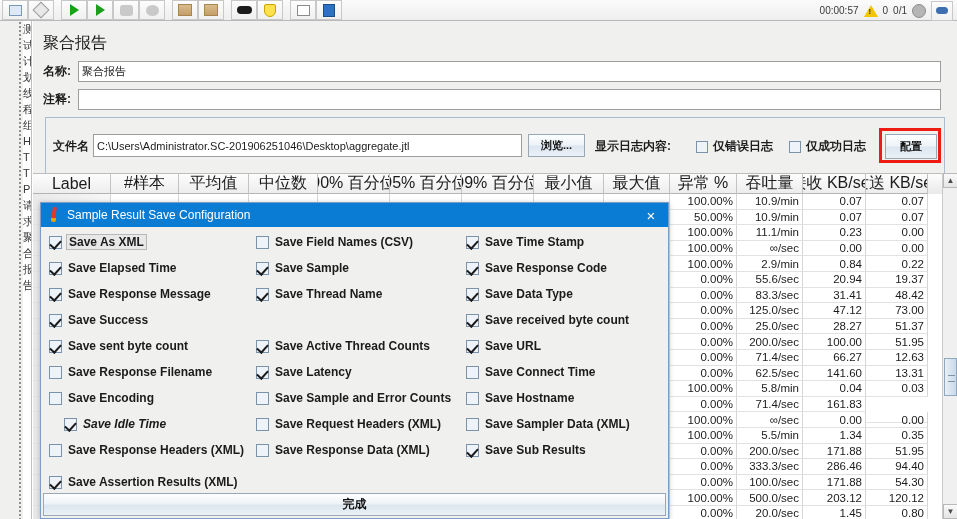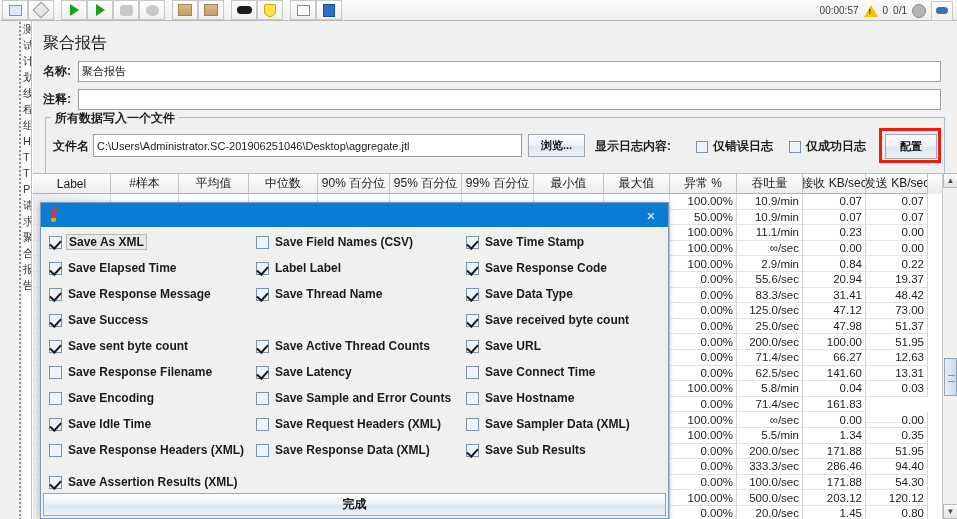--- a/index.html
+++ b/index.html
@@ -127,21 +127,21 @@
   #config-btn { position: absolute; left: 3px; top: 3px; width: 52px; height: 25px; }
 
   
   #table-area {
     position: absolute; left: 0px; top: 152px; width: 925px; height: 346px;
     background: #ffffff; border-top: 1px solid #bdbdbd;
   }
   #thead { display: flex; height: 20px; background: linear-gradient(#fdfdfd,#e9e9e9); }
   .th {
     border-right: 1px solid #c3c3c3; border-bottom: 1px solid #b4b4b4;
-    font-size: 12px; color: #1b1b1b; display:flex; align-items:center; justify-content:center;
+    font-size: 16px; color: #1b1b1b; display:flex; align-items:center; justify-content:center;
     background: linear-gradient(#fdfdfd,#ededed); overflow:hidden; white-space:nowrap;
   }
   .tbody-row { display: flex; height: 15.6px; }
   .td {
     border-right: 1px solid #d6d6d6; border-bottom: 1px solid #e2e2e2;
     font-size: 11.5px; color: #1b1b1b; display:flex; align-items:center;
     justify-content:flex-end; padding-right: 3px; overflow:hidden; white-space:nowrap;
   }
   .td.first { background: linear-gradient(90deg,#e9e9e9,#f7f7f7); }
   #vscroll {
@@ -287,21 +287,20 @@
       <span class="field-label">名称:</span>
       <input class="text-input" value="聚合报告" style="">
     </div>
 
     <div class="field-row" id="comment-row">
       <span class="field-label">注释:</span>
       <input class="text-input" value="" style="">
     </div>
 
     <div id="filegroup"></div>
-    <div id="filegroup-title">所有数据写入一个文件</div>
     <div id="file-label">文件名</div>
     <input id="file-input" value="C:\Users\Administrator.SC-201906251046\Desktop\aggregate.jtl" style="">
     <div id="browse-btn" class="swing-btn">浏览...</div>
     <div id="log-label">显示日志内容:</div>
 
     <label class="cb-inline" id="cb-err">
       <span class="cb-box"></span>
       <span>仅错误日志</span>
     </label>
     <label class="cb-inline" id="cb-ok">
@@ -455,21 +454,21 @@
             <div class="td" style="width: 68px;"></div>
             <div class="td" style="width: 70px;"></div>
             <div class="td" style="width: 69px;"></div>
             <div class="td" style="width: 72px;"></div>
             <div class="td" style="width: 72px;"></div>
             <div class="td" style="width: 72px;"></div>
             <div class="td" style="width: 70px;"></div>
             <div class="td" style="width: 66px;"></div>
             <div class="td" style="width: 67px;">0.00%</div>
             <div class="td" style="width: 66px;">25.0/sec</div>
-            <div class="td" style="width: 63px;">47.98</div>
+            <div class="td" style="width: 63px;">28.27</div>
             <div class="td" style="width: 62px;">51.37</div>
           </div>
           <div class="tbody-row">
             <div class="td first" style="width: 78px;"></div>
             <div class="td" style="width: 68px;"></div>
             <div class="td" style="width: 70px;"></div>
             <div class="td" style="width: 69px;"></div>
             <div class="td" style="width: 72px;"></div>
             <div class="td" style="width: 72px;"></div>
             <div class="td" style="width: 72px;"></div>
@@ -651,20 +650,21 @@
     <div id="vscroll">
       <div class="arrow-up">▲</div>
       <div class="thumb"></div>
       <div class="arrow-dn" style="position:absolute;bottom:0">▼</div>
     </div>
   </div>
 
   <div id="dialog">
     <div id="dlg-title">
       <span id="dlg-icon"></span>
+      <span id="dlg-title-text">Sample Result Save Configuration</span>
       <span id="dlg-close">×</span>
     </div>
     <div id="dlg-body">
         <label class="cb-item" style="left: 8px; top: 8px;">
           <span class="cb-box checked"></span>
           <span class="focus-ring">Save As XML</span>
         </label>
         <label class="cb-item" style="left: 215px; top: 8px;">
           <span class="cb-box"></span>
           <span>Save Field Names (CSV)</span>
@@ -672,21 +672,21 @@
         <label class="cb-item" style="left: 425px; top: 8px;">
           <span class="cb-box checked"></span>
           <span>Save Time Stamp</span>
         </label>
         <label class="cb-item" style="left: 8px; top: 34px;">
           <span class="cb-box checked"></span>
           <span>Save Elapsed Time</span>
         </label>
         <label class="cb-item" style="left: 215px; top: 34px;">
           <span class="cb-box checked"></span>
-          <span>Label Label</span>
+          <span>Save Sample</span>
         </label>
         <label class="cb-item" style="left: 425px; top: 34px;">
           <span class="cb-box checked"></span>
           <span>Save Response Code</span>
         </label>
         <label class="cb-item" style="left: 8px; top: 60px;">
           <span class="cb-box checked"></span>
           <span>Save Response Message</span>
         </label>
         <label class="cb-item" style="left: 215px; top: 60px;">
@@ -734,21 +734,21 @@
           <span>Save Encoding</span>
         </label>
         <label class="cb-item" style="left: 215px; top: 164px;">
           <span class="cb-box"></span>
           <span>Save Sample and Error Counts</span>
         </label>
         <label class="cb-item" style="left: 425px; top: 164px;">
           <span class="cb-box"></span>
           <span>Save Hostname</span>
         </label>
-        <label class="cb-item" style="left: 8px; top: 190px;">
+        <label class="cb-item" style="left: 23px; top: 190px; font-style: italic;">
           <span class="cb-box checked"></span>
           <span>Save Idle Time</span>
         </label>
         <label class="cb-item" style="left: 215px; top: 190px;">
           <span class="cb-box"></span>
           <span>Save Request Headers (XML)</span>
         </label>
         <label class="cb-item" style="left: 425px; top: 190px;">
           <span class="cb-box"></span>
           <span>Save Sampler Data (XML)</span>

